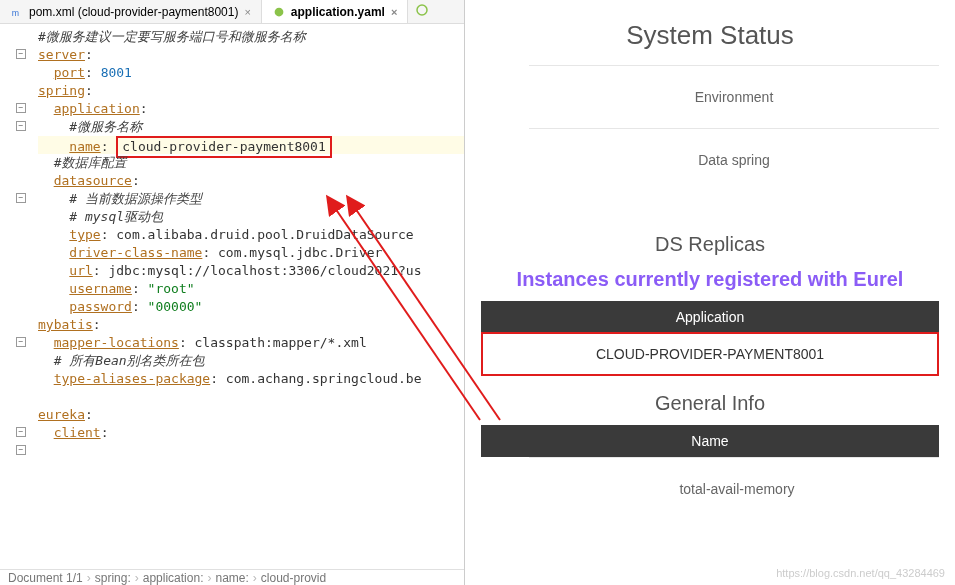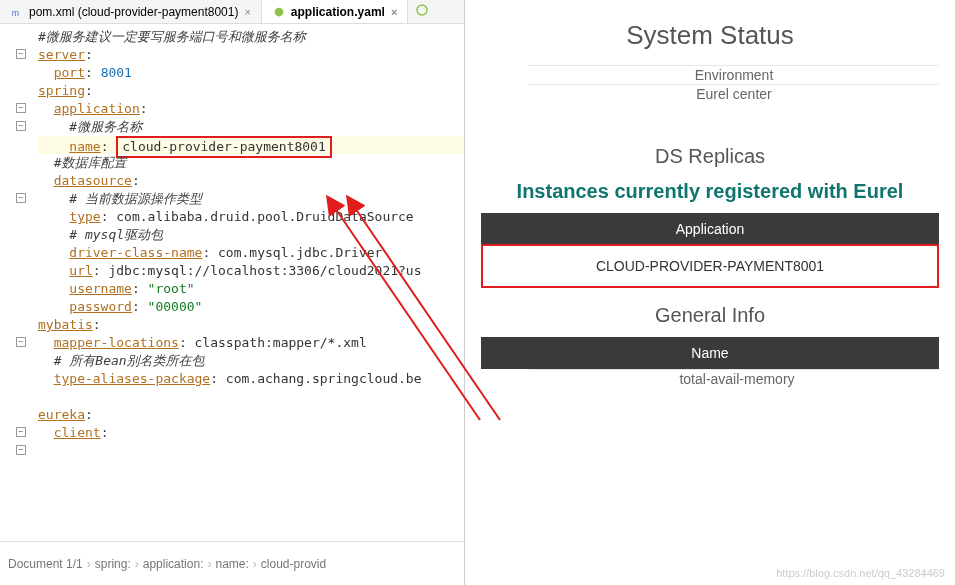--- a/index.html
+++ b/index.html
@@ -26,29 +26,29 @@
 
 .c-key { color: #b07020; text-decoration: underline; }
 .c-comment-green { color: #404040; font-style: italic; }
 .c-num { color: #1a6fb5; }
 .c-str { color: #0e7d1d; }
 .c-plain { color: #333; }
 
 .highlight-box { border: 2px solid #e01c1c; display: inline-block; padding: 0 4px; }
 .line-hover { background: #fffce6; }
 
-.breadcrumbs { height: 44px; border-top: 1px solid #e0e0e0; display: flex; align-items: center; font-size: 12px; color: #777; padding: 0 8px; gap: 4px; }
+.breadcrumbs { height: 16px; border-top: 1px solid #e0e0e0; display: flex; align-items: center; font-size: 12px; color: #777; padding: 0 8px; gap: 4px; }
 .bc-sep { color: #bbb; }
 
 
 .eureka-panel { flex: 1; padding: 20px 16px 0 16px; background: #fff; color: #333; font-family: "Segoe UI", sans-serif; overflow: hidden; text-align: center; }
 .eureka-panel h1 { font-size: 26px; font-weight: 400; color: #555; margin-bottom: 14px; }
 .eureka-panel h2 { font-size: 20px; font-weight: 400; color: #555; margin: 16px 0 10px 0; }
-.eureka-panel h3 { font-size: 20px; font-weight: 700; color: #0f766e; margin: 12px 0 10px 0; }
-.eureka-row { padding: 1px 4px; border-top: 1px solid #e6e6e6; color: #666; font-size: 14px; margin-left: 48px; }
+.eureka-panel h3 { font-size: 20px; font-weight: 700; color: #8b5cf6; margin: 12px 0 10px 0; }
+.eureka-row { padding: 23px 4px; border-top: 1px solid #e6e6e6; color: #666; font-size: 14px; margin-left: 48px; }
 .app-header { background: #3a3a3a; color: #fff; padding: 8px 10px; font-size: 14px; }
 .app-entry { padding: 12px 10px; font-size: 14px; color: #333; border: 2px solid #e01c1c; margin-top: -1px; }
 .watermark { position: absolute; bottom: 6px; right: 10px; color: #ccc; font-size: 11px; }
 
 
 .arrows { position: absolute; top: 0; left: 0; pointer-events: none; }
 
 </style>
 </head>
 <body>
@@ -128,22 +128,22 @@
         <div class="code-line"><span class="c-comment-green">#微服务建议一定要写服务端口号和微服务名称</span></div>
         <div class="code-line"><span class="c-key">server</span><span class="c-plain">:</span></div>
         <div class="code-line">  <span class="c-key">port</span><span class="c-plain">: </span><span class="c-num">8001</span></div>
         <div class="code-line"><span class="c-key">spring</span><span class="c-plain">:</span></div>
         <div class="code-line">  <span class="c-key">application</span><span class="c-plain">:</span></div>
         <div class="code-line">    <span class="c-comment-green">#微服务名称</span></div>
         <div class="code-line line-hover">    <span class="c-key">name</span><span class="c-plain">: </span><span class="highlight-box"><span class="c-plain">cloud-provider-payment8001</span></span></div>
         <div class="code-line">  <span class="c-comment-green">#数据库配置</span></div>
         <div class="code-line">  <span class="c-key">datasource</span><span class="c-plain">:</span></div>
         <div class="code-line">    <span class="c-comment-green"># 当前数据源操作类型</span></div>
+        <div class="code-line">    <span class="c-comment-green"># mysql驱动包</span></div>
         <div class="code-line">    <span class="c-key">type</span><span class="c-plain">: </span><span class="c-plain">com.alibaba.druid.pool.DruidDataSource</span></div>
-        <div class="code-line">    <span class="c-comment-green"># mysql驱动包</span></div>
         <div class="code-line">    <span class="c-key">driver-class-name</span><span class="c-plain">: </span><span class="c-plain">com.mysql.jdbc.Driver</span></div>
         <div class="code-line">    <span class="c-key">url</span><span class="c-plain">: </span><span class="c-plain">jdbc:mysql://localhost:3306/cloud2021?us</span></div>
         <div class="code-line">    <span class="c-key">username</span><span class="c-plain">: </span><span class="c-str">"root"</span></div>
         <div class="code-line">    <span class="c-key">password</span><span class="c-plain">: </span><span class="c-str">"00000"</span></div>
         <div class="code-line"><span class="c-key">mybatis</span><span class="c-plain">:</span></div>
         <div class="code-line">  <span class="c-key">mapper-locations</span><span class="c-plain">: </span><span class="c-plain">classpath:mapper/*.xml</span></div>
         <div class="code-line">  <span class="c-comment-green"># 所有Bean别名类所在包</span></div>
         <div class="code-line">  <span class="c-key">type-aliases-package</span><span class="c-plain">: </span><span class="c-plain">com.achang.springcloud.be</span></div>
         <div class="code-line"> </div>
         <div class="code-line"><span class="c-key">eureka</span><span class="c-plain">:</span></div>
@@ -160,21 +160,21 @@
       <span class="bc-sep">›</span>
       <span>name:</span>
       <span class="bc-sep">›</span>
       <span>cloud-provid</span>
     </div>
   </div>
 
   <div class="eureka-panel">
     <h1>System Status</h1>
     <div class="eureka-row">Environment</div>
-    <div class="eureka-row">Eurel center</div>
+    <div class="eureka-row">Data spring</div>
 
     <h2 style="margin-top:42px">DS Replicas</h2>
     <h3>Instances currently registered with Eurel</h3>
     <div class="app-header">Application</div>
     <div class="app-entry">CLOUD-PROVIDER-PAYMENT8001</div>
 
     <h2>General Info</h2>
     <div class="app-header">Name</div>
     <div class="eureka-row" style="padding-left:10px">total-avail-memory</div>
   </div>

